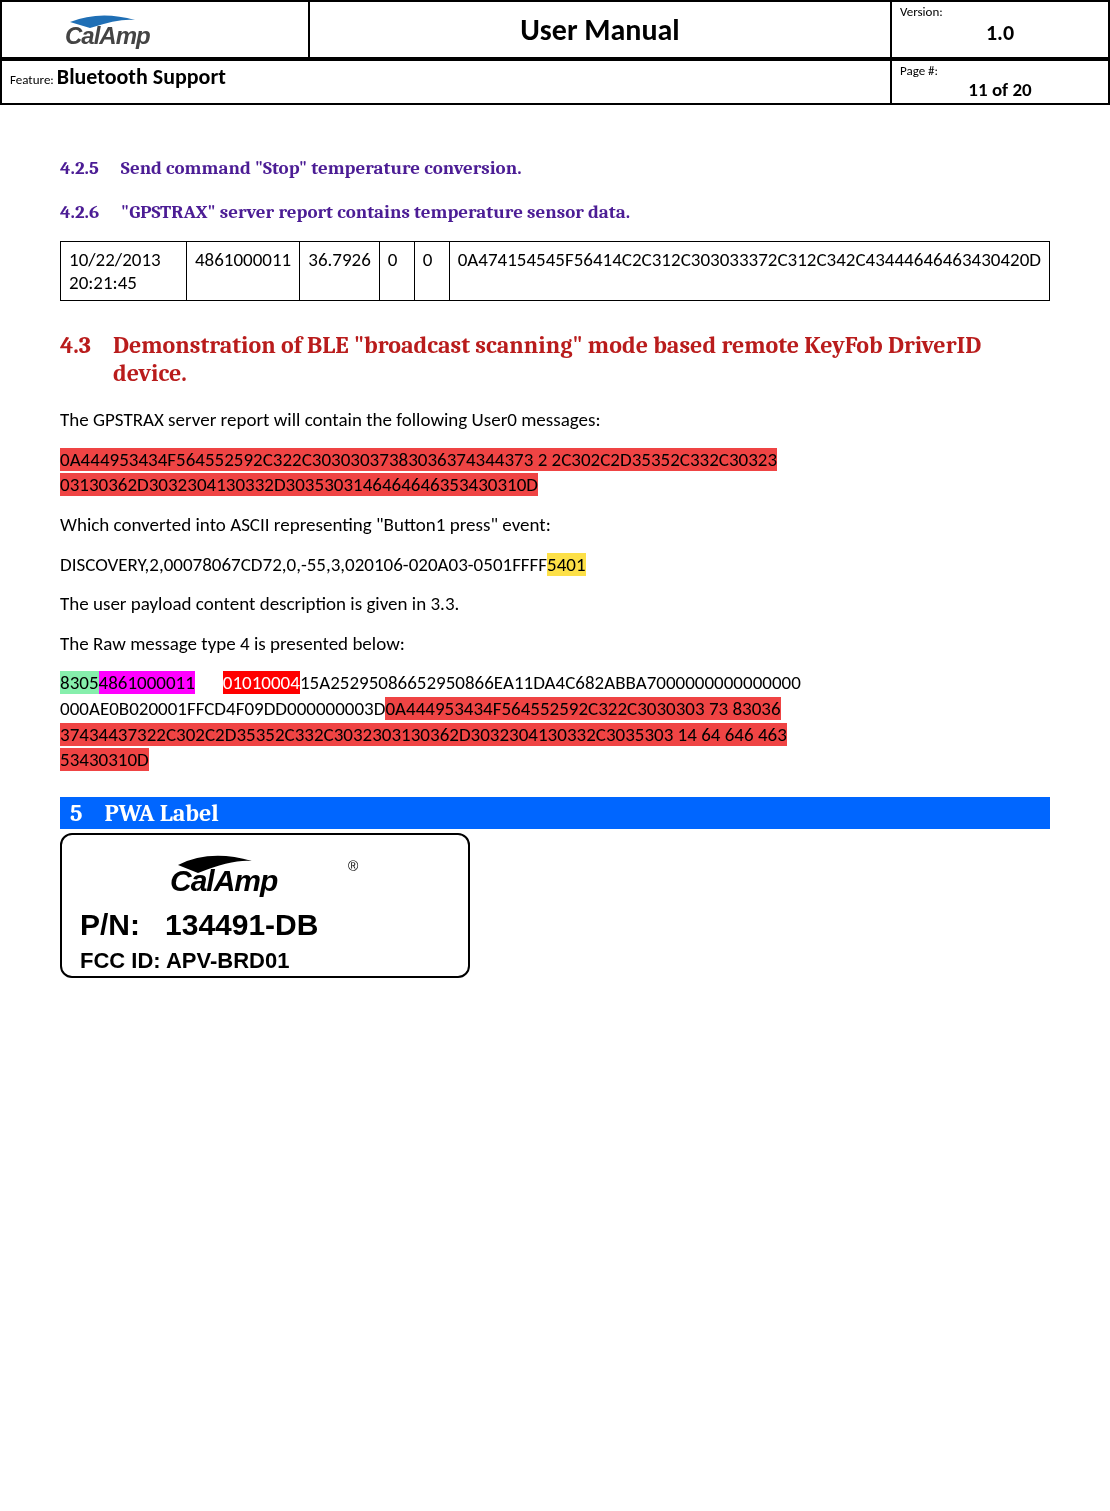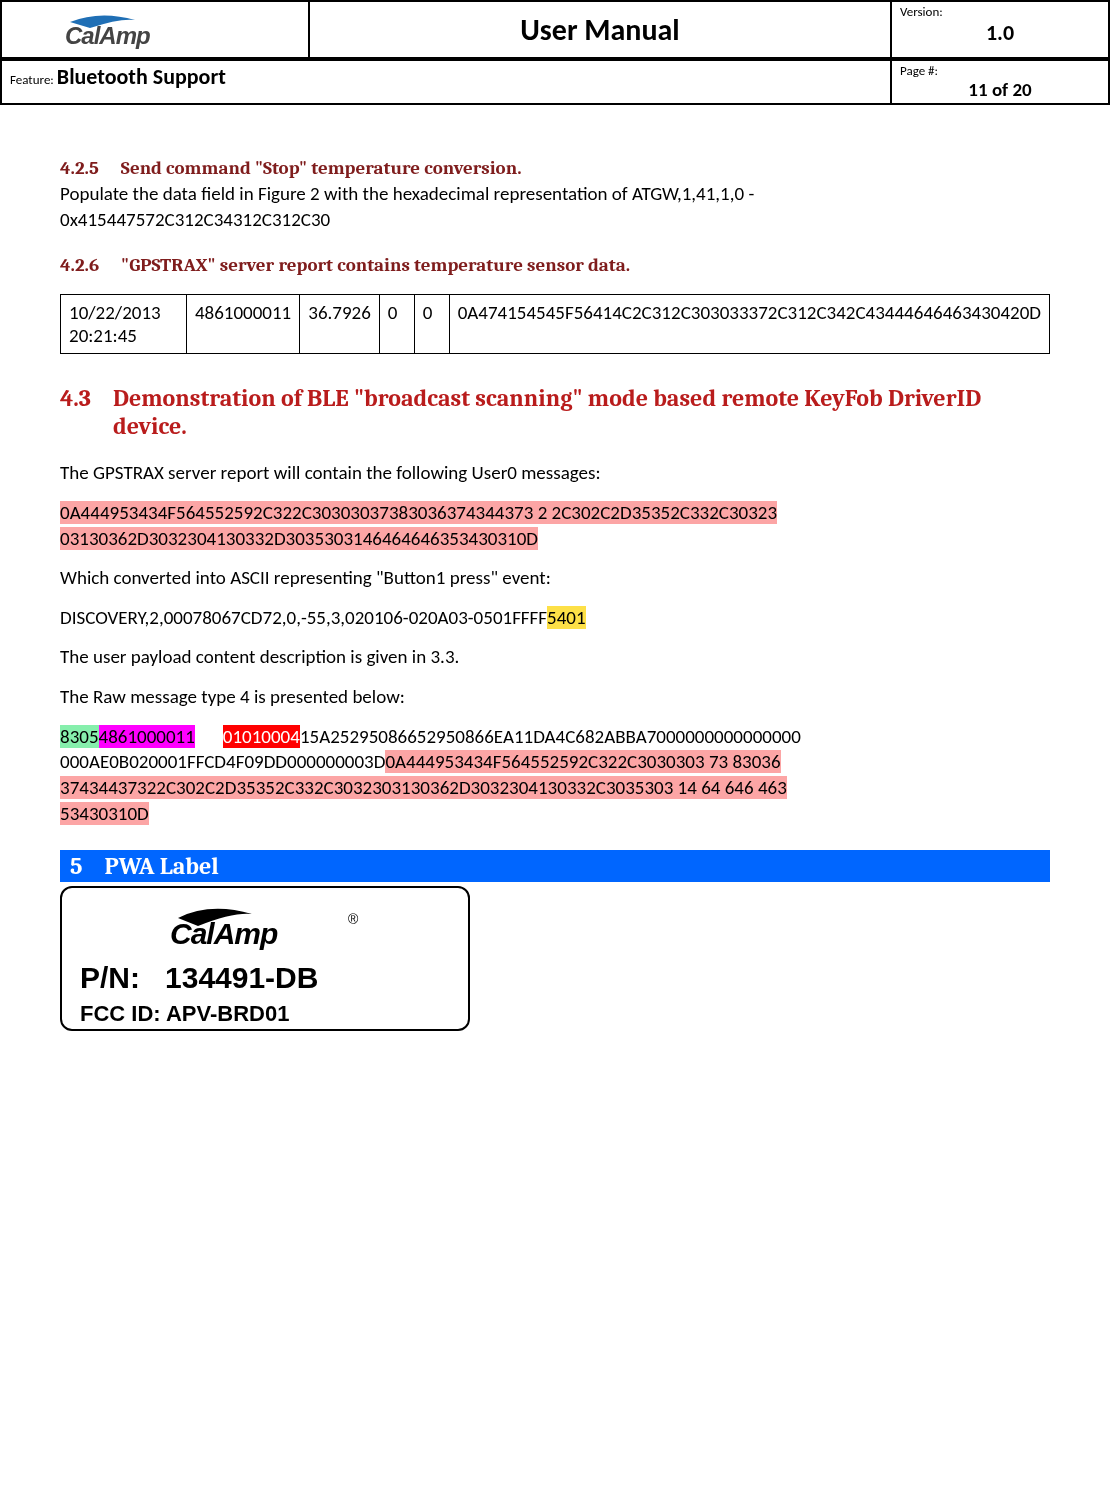--- a/index.html
+++ b/index.html
@@ -34,21 +34,21 @@
   .hdr-row1 .ver-cell .ver-num { font-size: 22px; font-weight: bold; text-align: center; display:block;}
   .hdr-row2 .feat-cell { font-size: 13px;}
   .hdr-row2 .feat-cell .feat-val { font-size: 22px; font-weight: bold;}
   .hdr-row2 .page-cell { width: 200px; font-size: 13px;}
   .hdr-row2 .page-cell .page-num { font-size: 19px; font-weight: bold; text-align: center; display:block;}
 
   .content {
     padding: 30px 60px 20px 60px;
   }
   .h4 {
-    color: #7f1d1d;
+    color: #4c1d95;
     font-family: Cambria, "Times New Roman", serif;
     font-weight: bold;
     font-size: 19px;
     margin: 22px 0 2px 0;
     display:flex;
     gap:22px;
     align-items:flex-end;
   }
   .h3 {
     color: #b91c1c;
@@ -65,21 +65,21 @@
     border-collapse: collapse;
     width: 100%;
     margin: 18px 0 8px 0;
   }
   .data-table td {
     border: 1px solid #000;
     padding: 6px 8px;
     vertical-align: top;
     font-size: 19px;
   }
-  .hl-green { background: #fca5a5; }
+  .hl-green { background: #ef4444; }
   .hl-yellow { background: #fde047; }
   .hl-cyan { background: #86efac; }
   .hl-magenta { background: #FF00FF; }
   .hl-red { background: #FF0000; color:#ffffff;margin-left:28px;}
   .section-bar {
     background: #0066FF;
     color: #fff;
     font-family: Cambria, "Times New Roman", serif;
     font-weight: bold;
     font-size: 24px;
@@ -141,24 +141,20 @@
       </td>
     </tr>
   </tbody>
     </table>
 
   <div class="content">
 
     <div class="h4">
       <span>4.2.5</span>
       <span>Send command "Stop" temperature conversion.</span>
-    </div>
-    <div class="p" style="margin-top:2px">
-      <span>Populate the data field in Figure 2 with the hexadecimal representation of  ATGW,1,41,1,0 -</span><br>
-      <span>0x415447572C312C34312C312C30</span>
     </div>
 
     <div class="h4">
       <span>4.2.6</span>
       <span>"GPSTRAX" server report contains temperature sensor data.</span>
     </div>
 
     <table class="data-table">
       <tbody>
           <tr>

